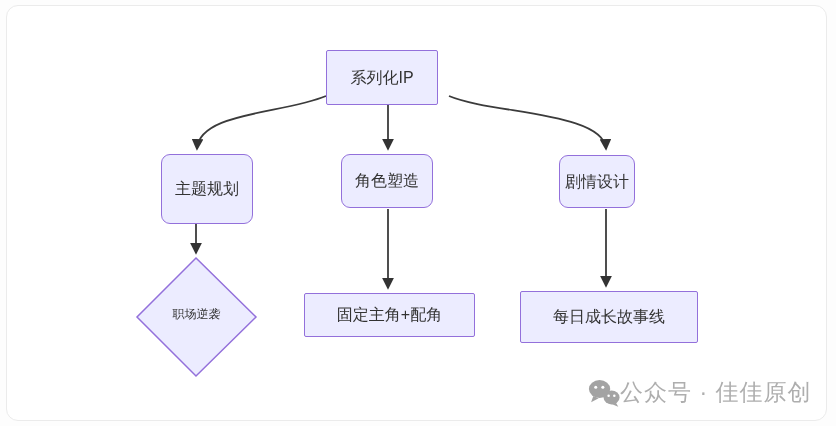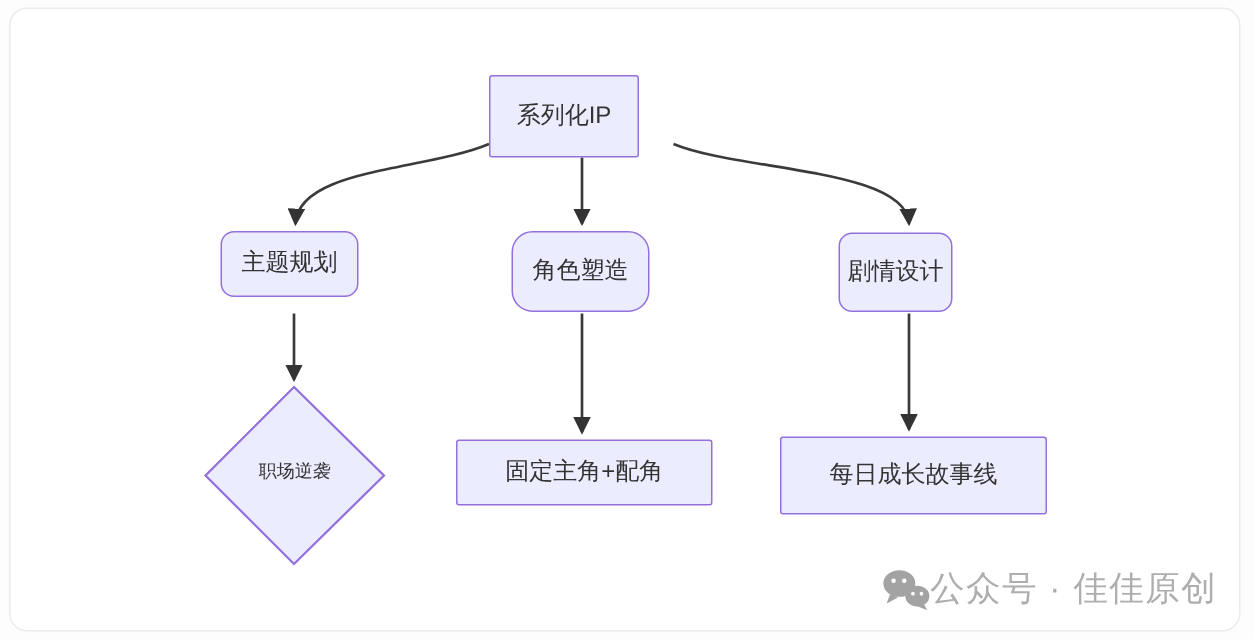--- a/index.html
+++ b/index.html
@@ -30,23 +30,23 @@
     background: #ECECFF;
     border: 1.5px solid #9370DB;
     color: #333333;
     font-size: 16px;
     line-height: 1;
     white-space: nowrap;
   }
   .node.rounded { border-radius: 9px; }
   .node.sharp { border-radius: 2px; }
 
-  #node-root      { left: 326px; top: 50px;  width: 100px; height: 55px; }
-  #node-theme     { left: 147px; top: 154px; width: 92px;  height: 44px; justify-content: center; }
-  #node-character { left: 341px; top: 154px; width: 92px;  height: 54px; border-radius: 14px; }
+  #node-root      { left: 326px; top: 50px;  width: 112px; height: 55px; }
+  #node-theme     { left: 161px; top: 154px; width: 92px;  height: 70px; justify-content: center; }
+  #node-character { left: 341px; top: 154px; width: 92px;  height: 54px; }
   #node-plot      { left: 559px; top: 155px; width: 76px;  height: 53px; }
   #node-cast      { left: 304px; top: 293px; width: 171px; height: 44px; }
   #node-storyline { left: 520px; top: 291px; width: 178px; height: 52px; align-items: center; }
 
   .diamond-label {
     position: absolute;
     left: 136px; top: 308px; width: 121px;
     text-align: center;
     color: #333333; font-size: 12px; line-height: 1;
   }

